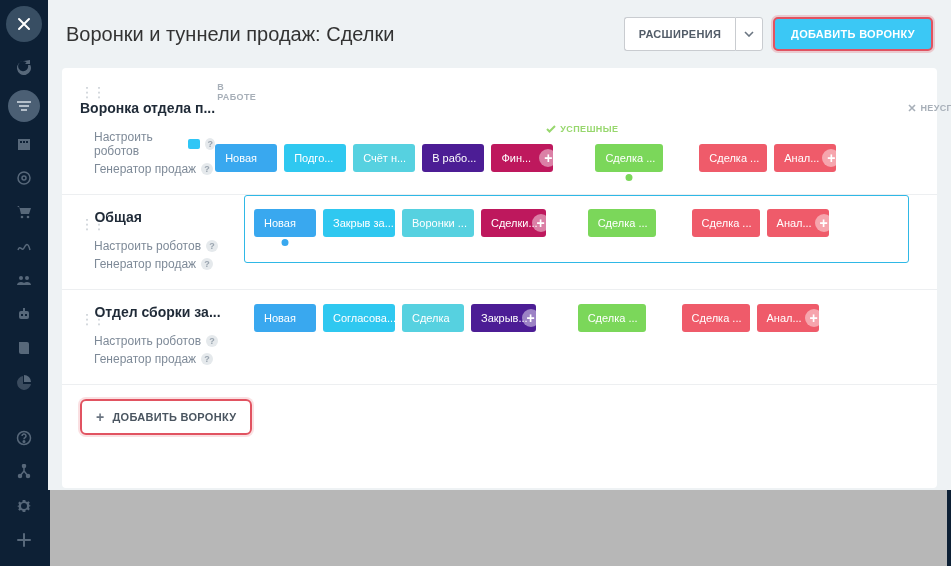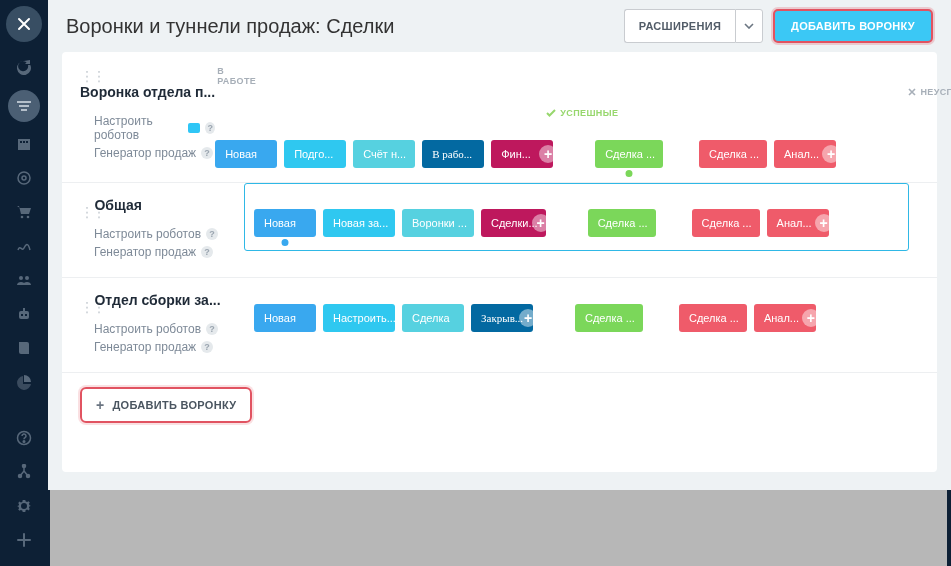--- a/index.html
+++ b/index.html
@@ -46,21 +46,21 @@
   }
   .sidebar-spacer { flex: 1 }
   .sidebar-bottom { padding-bottom: 14px; display:flex; flex-direction:column; gap:10px; align-items:center;}
   .page {
     position: absolute;
     left: 48px; top: 0;
     right: 0; bottom: 76px;
     background: #eef2f4;
   }
   .header {
-    height: 52px;
+    height: 68px;
     display: flex;
     align-items: center;
     padding: 0 18px;
     background: #eef2f4;
   }
   .page-title {
     font-size: 20px;
     color: #333;
     font-weight: 400;
     flex: 1;
@@ -162,40 +162,40 @@
     white-space:nowrap; overflow:hidden; text-overflow:ellipsis;
     max-width:72px;
   }
   .stage::after {
     content:""; position:absolute; right:-9px; top:0;
     width:0; height:0;
     border-top:14px solid transparent;
     border-bottom:14px solid transparent;
     border-left:9px solid currentColor;
   }
-  .stage-wrap { position:relative;margin-top:12px; }
+  .stage-wrap { position:relative; }
   .stage-dot {
     position:absolute; left:50%; transform:translateX(-50%);
     bottom:-9px;
     width:7px; height:7px; border:2px solid currentColor; background:#fff;
     border-radius:50%;
   }
   .stage-plus {
     position:absolute; right:-4px; top:50%; transform:translateY(-50%);
     width:18px; height:18px; border-radius:50%;
     background:rgba(255,255,255,.45);
     display:flex; align-items:center; justify-content:center;
     z-index:2;
     color:#fff; font-weight:bold; font-size:14px;
   }
   
   .c-blue1  { background:#39a8ef; color:#39a8ef; }
   .c-blue2  { background:#2fc8f0; color:#2fc8f0; }
   .c-teal   { background:#56d1e0; color:#56d1e0; }
-  .c-cyan   { background:#0369a1; color:#48c8cf;font-family:Liberation Serif, serif; }
+  .c-cyan   { background:#4c1d95; color:#48c8cf; }
   .c-orange { background:#be185d; color:#f6a623; }
   .c-green  { background:#7bd75a; color:#7bd75a; }
   .c-red    { background:#ef5b6a; color:#ef5b6a; }
   .stage span { color:#fff; }
   .stage-gap { width:22px; }
   .stage-gap-big { width:28px; }
   .row2-frame {
     position:absolute;
     left:-10px; top:-14px;
     width:665px; height:68px;
@@ -454,21 +454,21 @@
               </svg>
         <div class="stage-wrap">
     <div class="stage c-blue1">
                   <span>Новая</span>
                 </div>
     <div class="stage-dot c-blue1" style="color: inherit; border-color: rgb(57, 168, 239);"></div>
 
   </div>
               <div class="stage-wrap">
     <div class="stage c-blue2">
-                  <span>Новая за...</span>
+                  <span>Закрыв за...</span>
                 </div>
 
   </div>
               <div class="stage-wrap">
     <div class="stage c-teal">
                   <span>Воронки ...</span>
                 </div>
 
   </div>
               <div class="stage-wrap">
@@ -521,21 +521,21 @@
       <div class="stages">
 
         <div class="stage-wrap">
     <div class="stage c-blue1">
                   <span>Новая</span>
                 </div>
 
   </div>
               <div class="stage-wrap">
     <div class="stage c-blue2">
-                  <span>Настроить...</span>
+                  <span>Согласова...</span>
                 </div>
 
   </div>
               <div class="stage-wrap">
     <div class="stage c-teal">
                   <span>Сделка</span>
                 </div>
 
   </div>
               <div class="stage-wrap">

